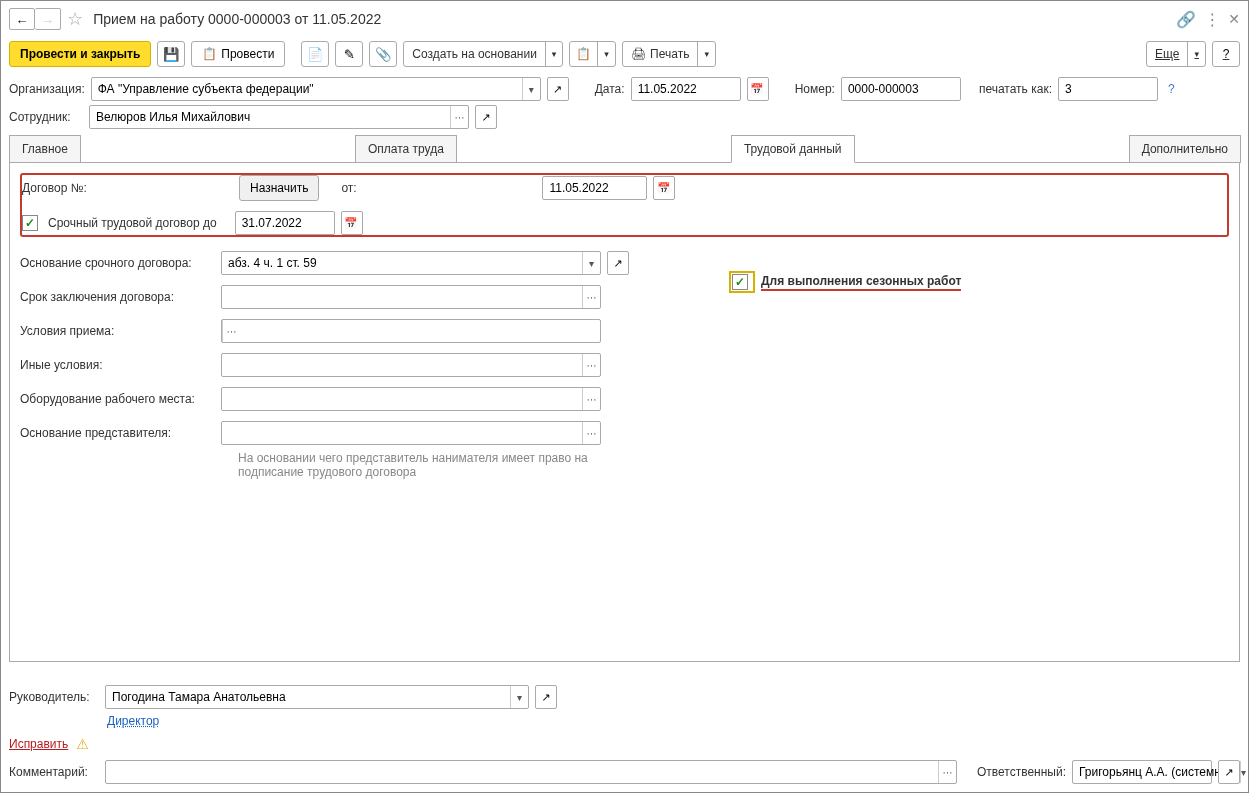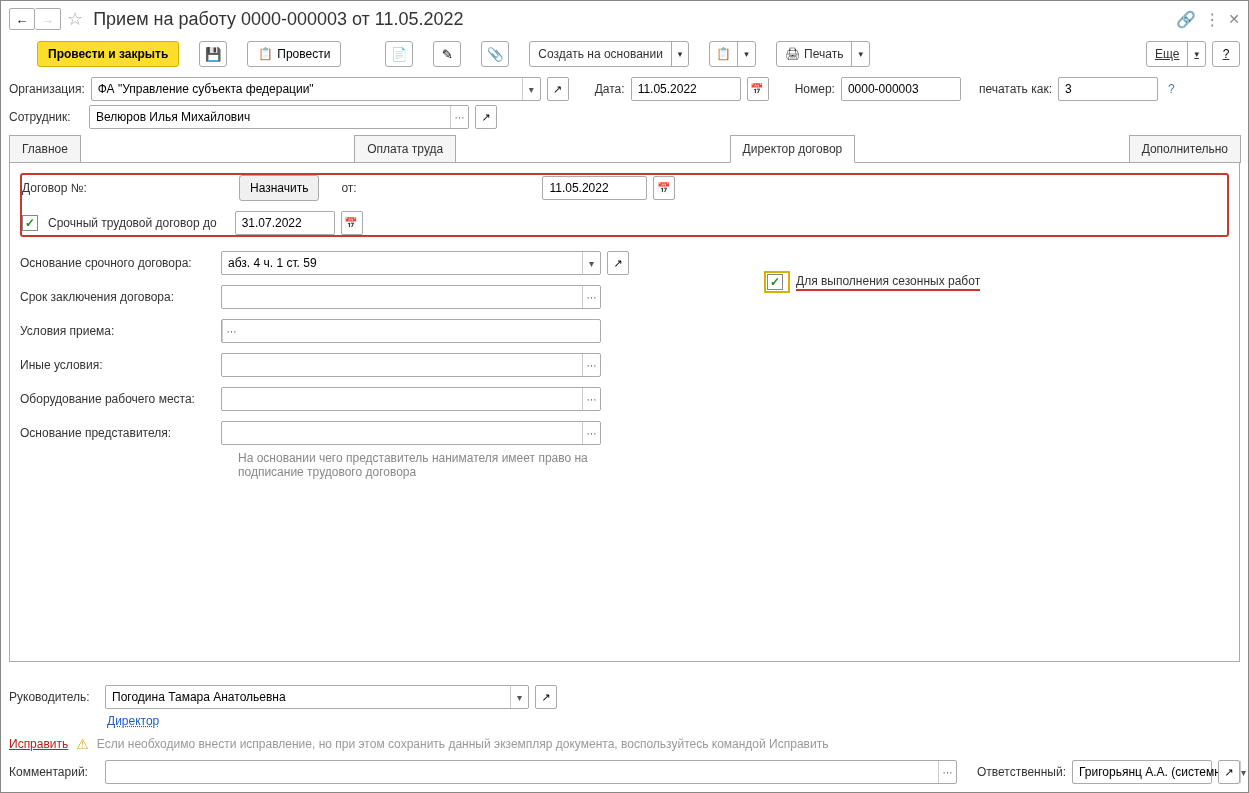--- a/index.html
+++ b/index.html
@@ -23,30 +23,29 @@
   .nav-btn {
     width: 26px; height: 22px;
     border: 1px solid #aaa;
     background: #fff;
     display: inline-flex; align-items:center; justify-content:center;
     cursor: pointer;
     border-radius: 2px;
   }
   .nav-btn + .nav-btn { border-left: none; }
   .star-icon { margin: 0 6px; color: #aaa; font-size: 18px; }
-  .title-text { font-size: 18px; margin-left: 4px; }
+  .title-text { font-size: 14px; margin-left: 4px; }
   .title-right { margin-left: auto; display:flex; gap:8px; align-items:center; }
   .title-right span { color: #888; cursor: pointer; font-size: 16px; }
   
   .toolbar {
     display: flex;
     align-items: center;
     padding: 4px 8px 8px;
-    gap: 20px;
-    margin-left: 28px;
+    gap: 6px;
   }
   .btn {
     border: 1px solid #aaa;
     background: #fff;
     padding: 4px 10px;
     border-radius: 3px;
     cursor: pointer;
     display: inline-flex;
     align-items: center;
     height: 26px;
@@ -124,22 +123,22 @@
   .field-row .label { width: 195px; }
   .checkbox {
     width:16px; height:16px; border:1px solid #888;
     display:inline-flex;align-items:center;justify-content:center;
     margin-right:4px; background:#fff;
   }
   .checkbox.checked::after { content:"✓"; color:#1a8c1a; font-weight:bold; font-size:12px;}
   .help-text { color:#888; font-size:12px; margin-left:218px; margin-top:-4px; max-width:400px;}
   
   .seasonal-row {
-    position:absolute; top:108px; left:754px;
-    display:flex; align-items:center;
+    position:absolute; top:108px; left:719px;
+    display:flex; align-items:center;font-weight:bold;
   }
   .seasonal-checkbox {
     border:2px solid #d4b300; padding:1px;
   }
   .seasonal-label { margin-left:6px; border-bottom:2px solid #c43a2f; padding-bottom:1px;}
   
   .bottom {
     position:absolute; left:0; right:0; bottom:0;
     padding: 0 8px 8px;
   }
@@ -241,21 +240,21 @@
   <div class="input-combo" style="width:380px">
     <input value="Велюров Илья Михайлович" style="">
     <div class="mini">⋯</div>
   </div>
   <button class="sq-btn">↗</button>
 </div>
 
 <div class="tabs">
   <div class="tab">Главное</div>
   <div class="tab">Оплата труда</div>
-  <div class="tab active">Директор договор</div>
+  <div class="tab active">Трудовой данный</div>
   <div class="tab">Дополнительно</div>
 </div>
 
 <div class="tab-panel">
   <div class="red-box">
     <div class="field-row">
       <span class="label">Договор №:</span>
       <span style="width:10px"></span>
       <button class="btn" style="background:#f0f0f0">Назначить</button>
       <span style="width:10px"></span>
@@ -341,21 +340,20 @@
       <div class="mini">▾</div>
     </div>
     <button class="sq-btn">↗</button>
   </div>
   <div style="margin-left:98px; margin-top:5px;">
     <span class="link">Директор</span>
   </div>
   <div class="warn-row">
     <span class="link-solid">Исправить</span>
     <span class="warn-icon">⚠</span>
-    <span class="warn-text">Если необходимо внести исправление, но при этом сохранить данный экземпляр документа, воспользуйтесь командой Исправить</span>
   </div>
   <div class="form-row" style="padding:0">
     <span class="label" style="width:90px">Комментарий:</span>
     <div class="input-combo" style="flex:1">
       <input style="">
       <div class="mini">⋯</div>
     </div>
     <span style="width:8px"></span>
     <span class="label">Ответственный:</span>
     <div class="input-combo" style="width:140px">

